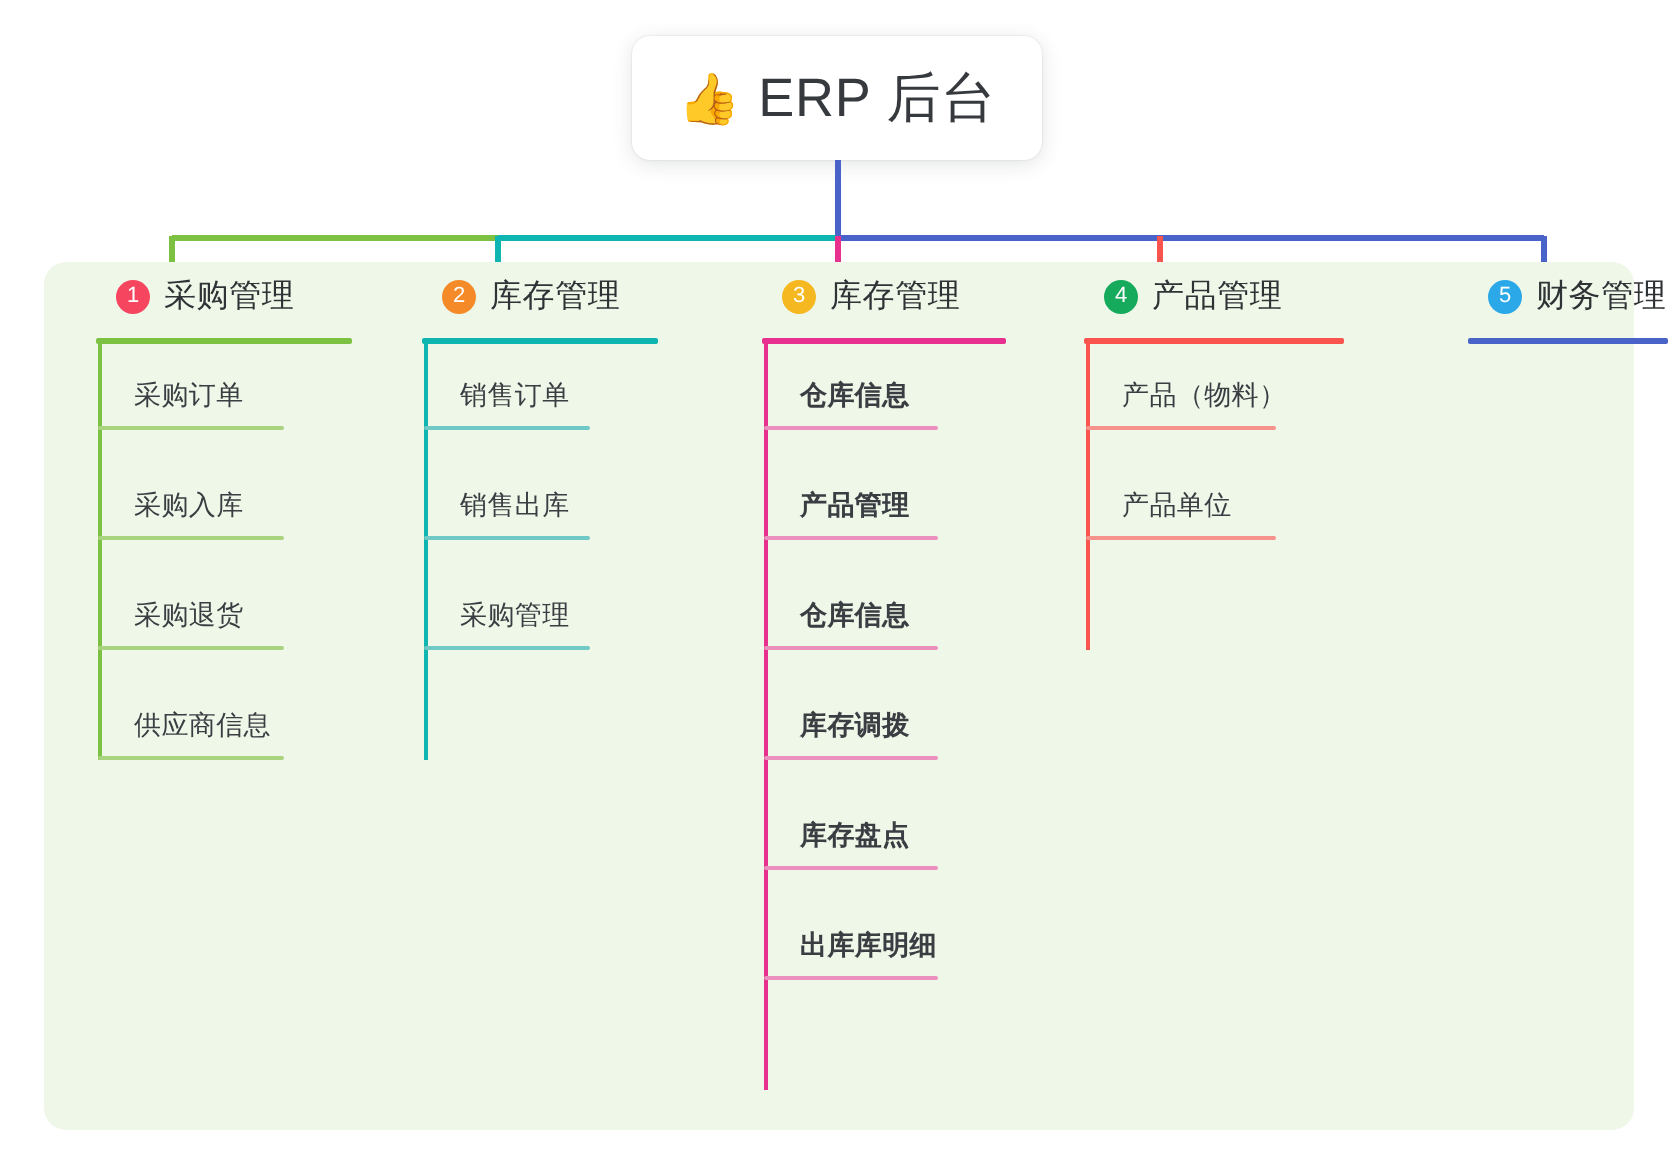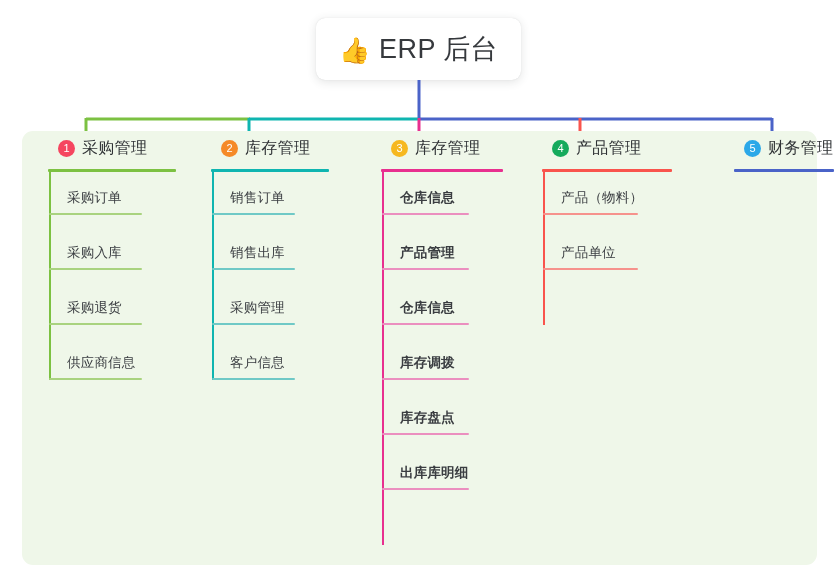--- a/index.html
+++ b/index.html
@@ -215,24 +215,20 @@
             <div class="item-rule" style="background: rgb(111, 201, 198); width: 83px;"></div>
           </div>
           <div class="item">
             <span class="item-label">销售出库</span>
             <div class="item-rule" style="background: rgb(111, 201, 198); width: 83px;"></div>
           </div>
           <div class="item">
             <span class="item-label">采购管理</span>
             <div class="item-rule" style="background: rgb(111, 201, 198); width: 83px;"></div>
           </div>
-          <div class="item">
-            <span class="item-label">客户信息</span>
-            <div class="item-rule" style="background: rgb(111, 201, 198); width: 83px;"></div>
-          </div>
         </div>
       </div>
       <div class="column" style="left: 351px;">
         <div class="col-header">
           <span class="badge" style="background: rgb(246, 184, 32);">3</span>
           <span class="col-title">库存管理</span>
         </div>
         <div class="col-rule" style="background: rgb(232, 48, 143); width: 122px; margin-left: 8px;"></div>
         <div class="col-body" style="height: 385px; font-weight: bold;">
           <div class="trunk" style="background: rgb(232, 48, 143); height: 373px;"></div>

